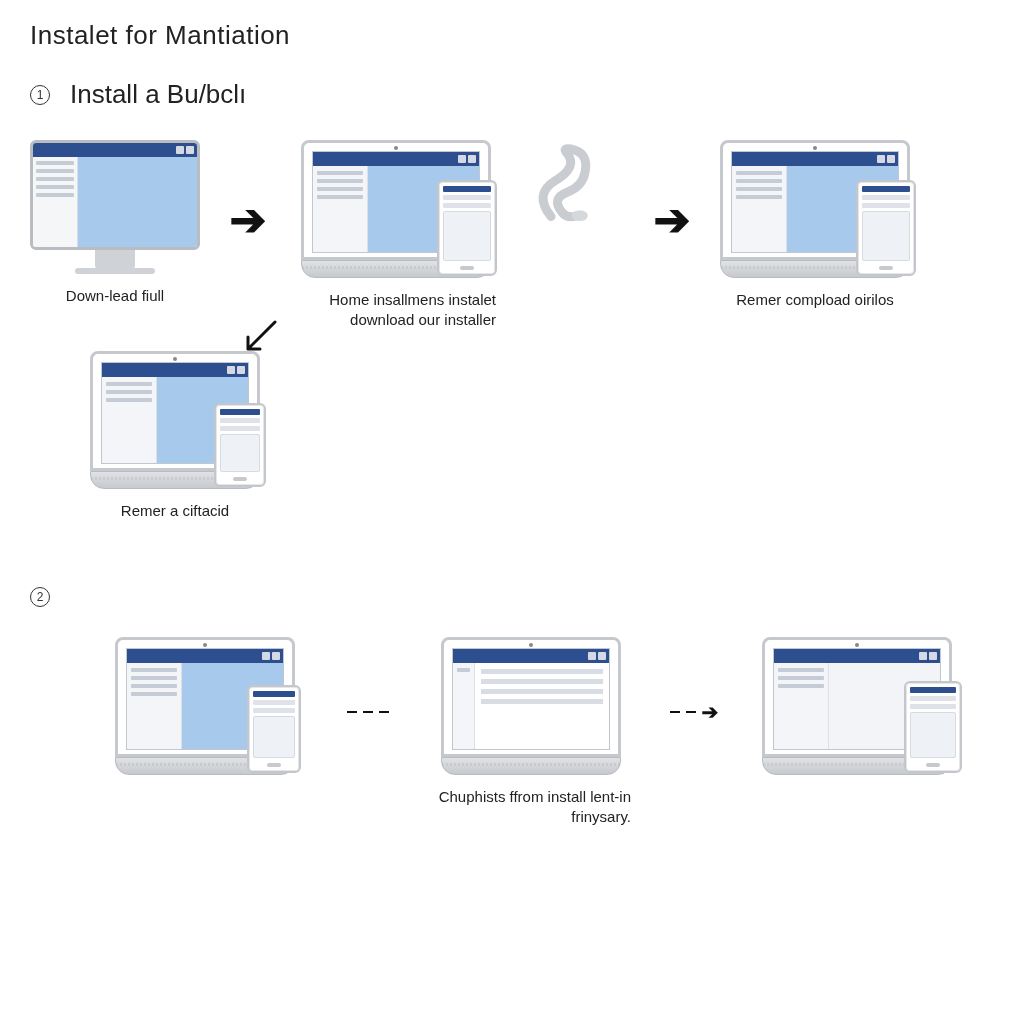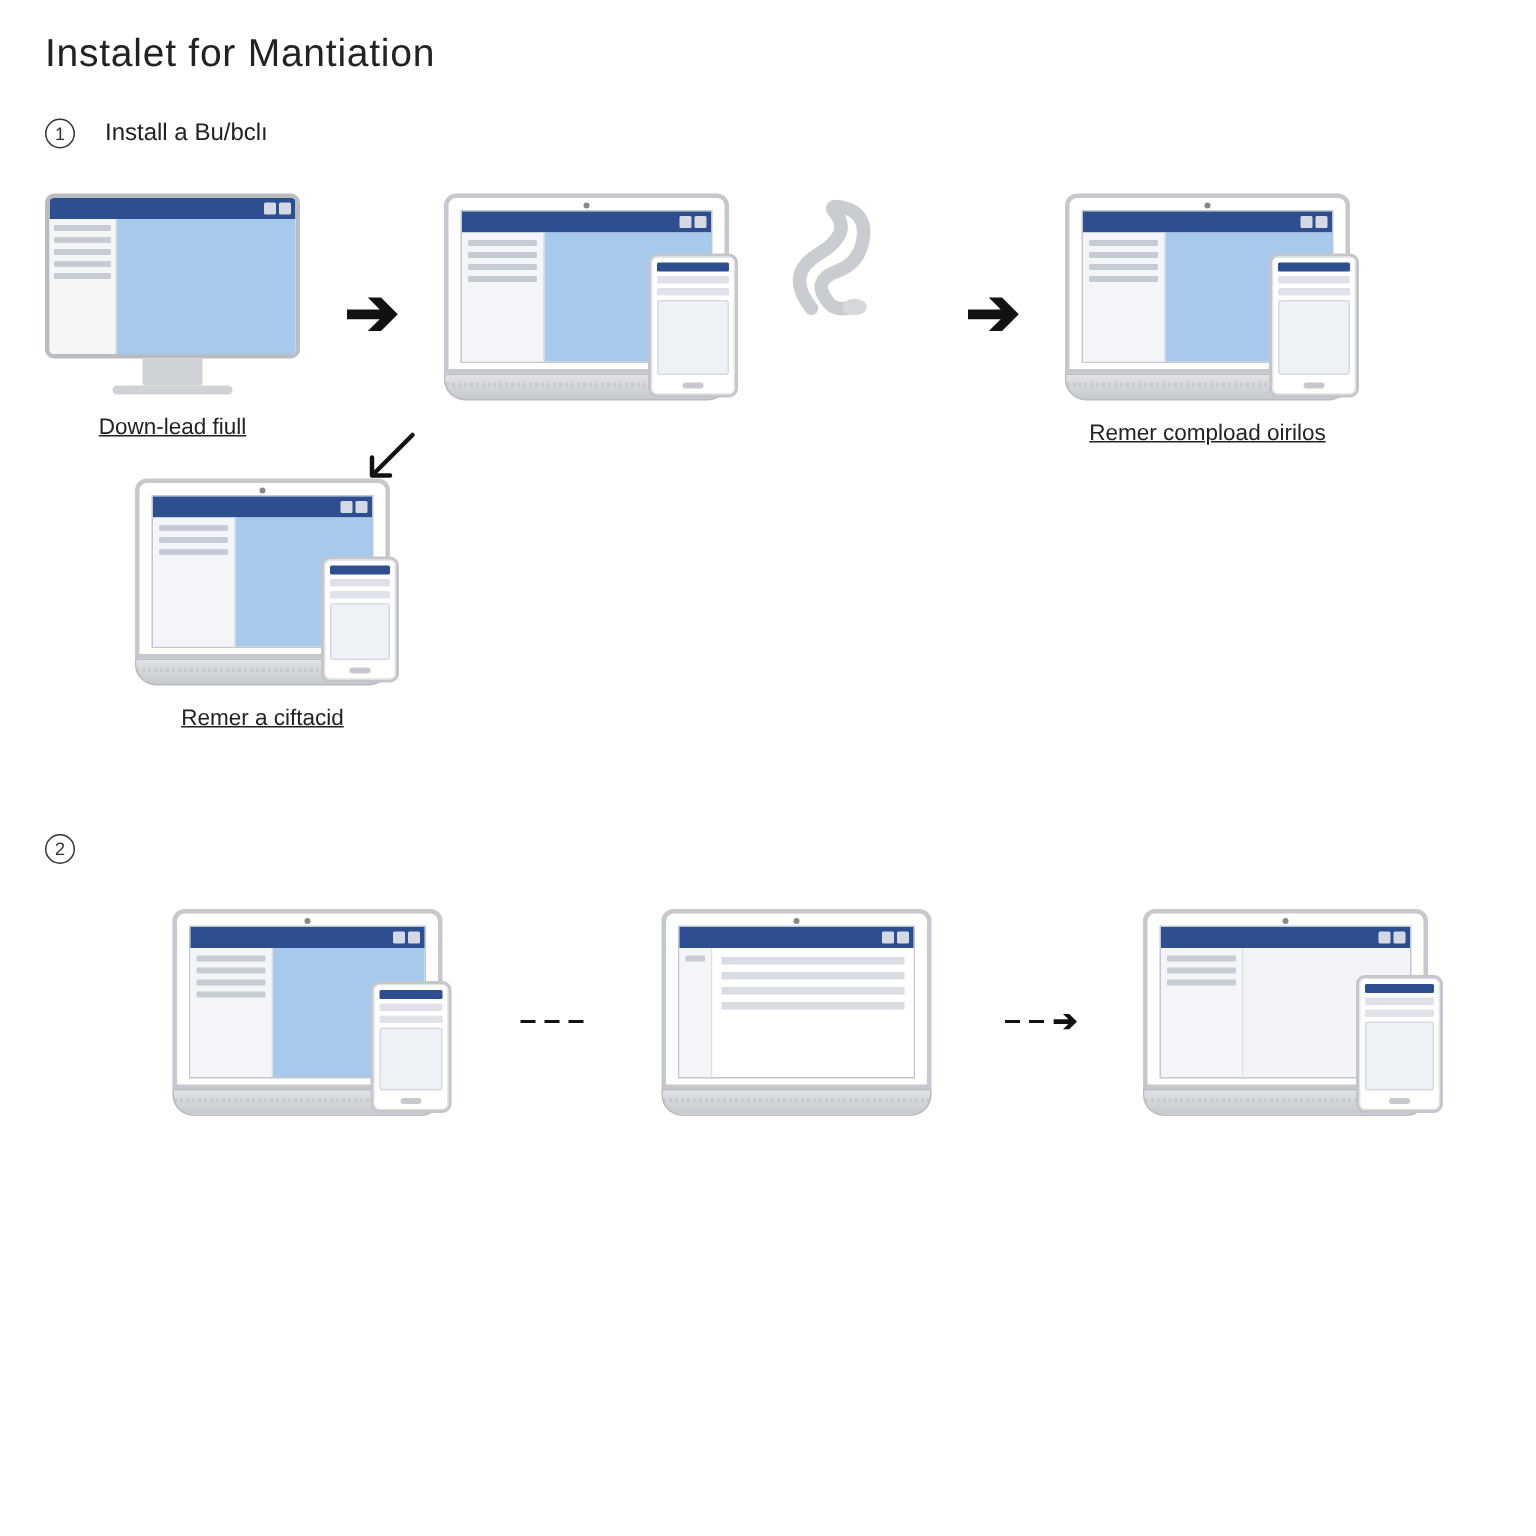--- a/index.html
+++ b/index.html
@@ -25,35 +25,34 @@
   }
   .circled-number {
     width: 20px; height: 20px;
     border: 1.5px solid #333;
     border-radius: 50%;
     display: flex; align-items: center; justify-content: center;
     font-size: 12px;
     color: #333;
   }
   .section-title {
-    font-size: 16px;
+    font-size: 26px;
     font-weight: 400;
   }
   .row {
     display: flex;
     align-items: flex-start;
     gap: 18px;
     margin-bottom: 20px;
   }
   .step {
     display: flex;
     flex-direction: column;
     align-items: center;
     text-align: right;
-    text-decoration: underline;
   }
   .step .caption {
     font-size: 15px;
     color: #222;
     margin-top: 12px;
     max-width: 200px;
     line-height: 1.35;
   }
   .arrow-cell {
     width: 60px;
@@ -251,20 +250,21 @@
       </div>
       <div class="base"></div>
       <div class="phone">
         <div class="bar"></div>
           <div class="row2"></div>
           <div class="row2"></div>
           <div class="panel"></div>
           <div class="home"></div>
       </div>
     </div>
+    <div class="caption">Home insallmens instalet download our installer</div>
   </div>
 
   <div class="step" style="width:110px;">
     <div class="cable">
       <svg viewBox="0 0 100 100">
         <path d="M30 85 Q10 60 35 45 Q60 30 48 15 Q42 8 52 10 Q72 14 68 35 Q65 52 48 58 Q30 65 42 80 Q48 88 60 84" fill="none" stroke="#c9ccd0" stroke-width="10" stroke-linecap="round"></path>
         <ellipse cx="62" cy="84" rx="9" ry="6" fill="#d6d9dc"></ellipse>
       </svg>
     </div>
     <div style="height:28px"></div>
@@ -410,20 +410,21 @@
                 <div style="height:5px;background:#d8dde4;"></div>
                 <div style="height:5px;background:#d8dde4;"></div>
                 <div style="height:5px;background:#d8dde4;"></div>
               </div>
             </div>
           </div>
         </div>
       </div>
       <div class="base"></div>
     </div>
+    <div class="caption">Chuphists ffrom install lent-in frinysary.</div>
   </div>
 
   <div class="arrow-cell">
     <div class="arrow-dashed">
         <span class="dash"></span>
         <span class="dash"></span>
         <span class="head">➔</span>
       </div>
   </div>
 

